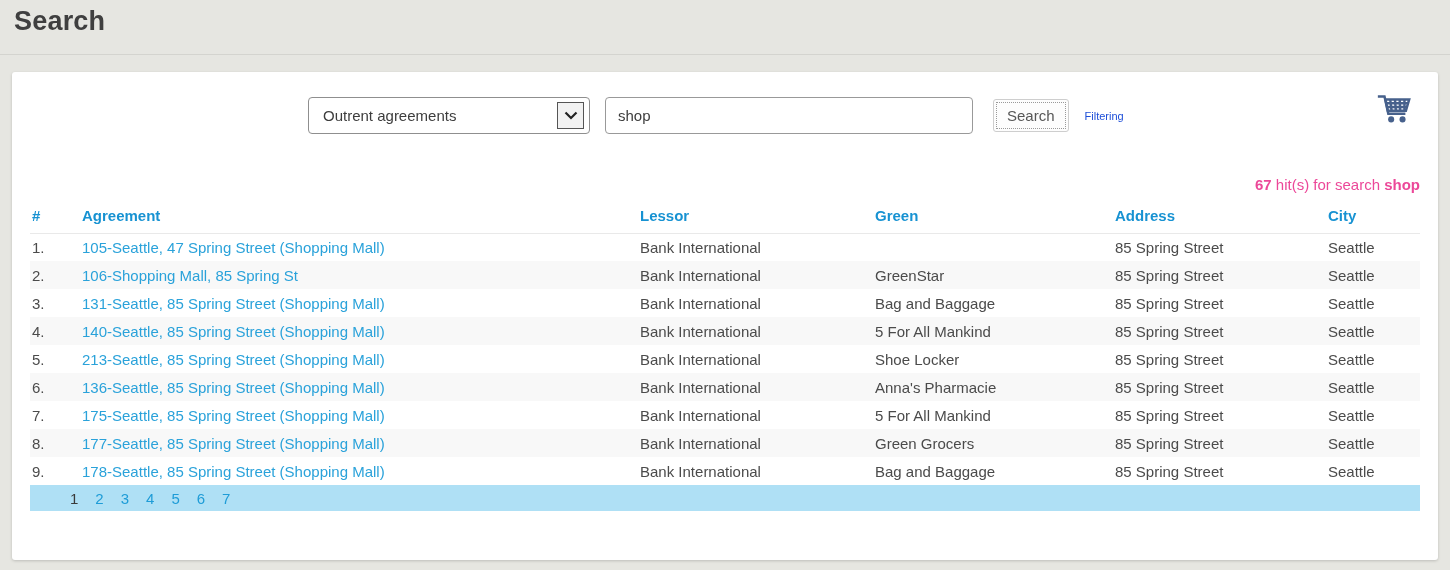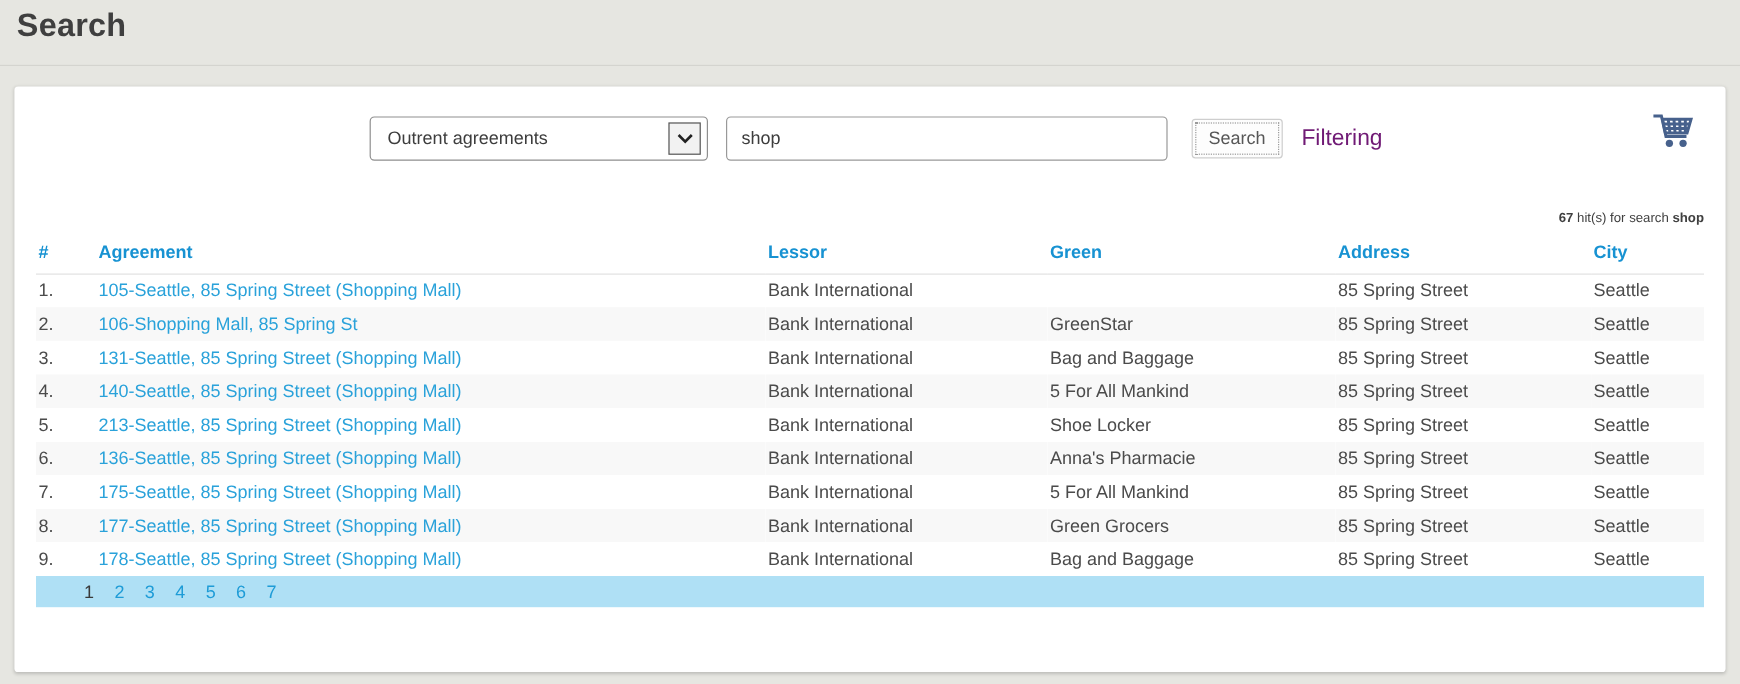--- a/index.html
+++ b/index.html
@@ -91,32 +91,32 @@
     color: #575757;
     background: #fdfdfd;
     border: 1px solid #cecece;
     border-radius: 3px;
     outline: 1px dotted #9a9a9a;
     outline-offset: -4px;
     cursor: pointer;
   }
   .filtering-link {
     margin-left: 16px;
-    font-size: 19px;
-    color: #701a75;
+    font-size: 11px;
+    color: #1d4ed8;
     text-decoration: none;
     cursor: pointer;
   }
   
   .hits-line {
     text-align: right;
     padding-right: 18px;
     margin-top: 17px;
-    font-size: 11px;
-    color: #404040;
+    font-size: 15px;
+    color: #ec4899;
   }
   .hits-line b { font-weight: bold; }
   
   .table-wrap { padding: 10px 18px 0; }
   table {
     width: 100%;
     border-collapse: collapse;
     table-layout: fixed;
     font-size: 15px;
   }
@@ -232,21 +232,21 @@
             <th>Agreement</th>
             <th>Lessor</th>
             <th>Green</th>
             <th>Address</th>
             <th>City</th>
           </tr>
       </thead>
       <tbody>
           <tr>
             <td>1.</td>
-            <td><a class="agreement-link">105-Seattle, 85 Spring Street (Shopping Mall)</a></td>
+            <td><a class="agreement-link">105-Seattle, 47 Spring Street (Shopping Mall)</a></td>
             <td>Bank International</td>
             <td></td>
             <td>85 Spring Street</td>
             <td>Seattle</td>
           </tr>
           <tr>
             <td>2.</td>
             <td><a class="agreement-link">106-Shopping Mall, 85 Spring St</a></td>
             <td>Bank International</td>
             <td>GreenStar</td>

